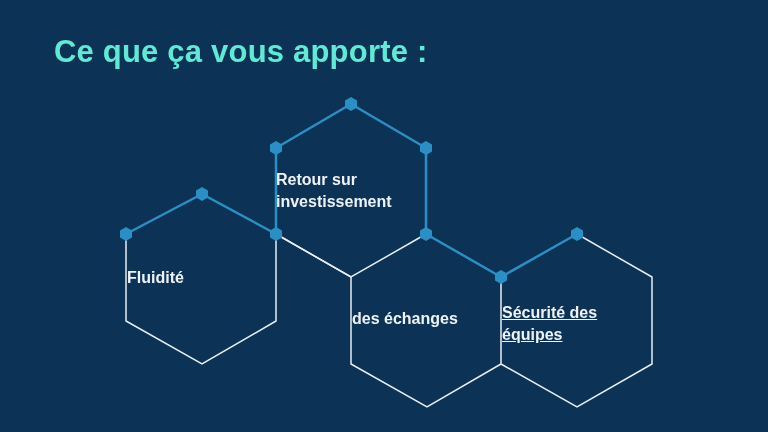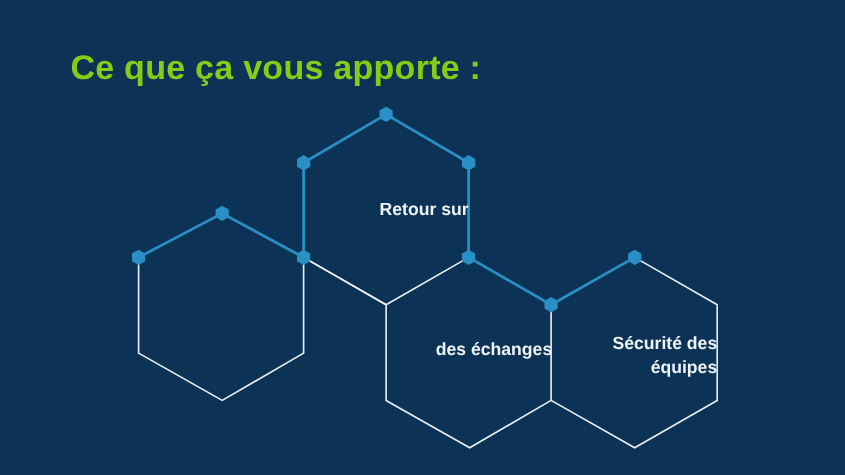--- a/index.html
+++ b/index.html
@@ -4,26 +4,26 @@
 <style>
   html, body { margin: 0; padding: 0; }
   body {
     width: 768px; height: 432px; overflow: hidden;
     background: #0c3356;
     font-family: "Liberation Sans", "DejaVu Sans", sans-serif;
     position: relative;
   }
   .title {
     position: absolute; left: 48px; top: 28px;
-    font-size: 31px; font-weight: bold; color: #84cc16;
-    letter-spacing: 0.2px; margin: 16px; white-space: nowrap;
+    font-size: 31px; font-weight: bold; color: #5eead4;
+    letter-spacing: 0.2px; margin: 6px; white-space: nowrap;
   }
   svg.diagram { position: absolute; left: 0; top: 0; }
   .label {
-    position: absolute; width: 150px; text-align: right;
+    position: absolute; width: 150px; text-align: left;
     color: #eef3f8; font-weight: bold; font-size: 16px; line-height: 22px;
     transform: translate(-50%, -50%);
   }
 </style>
 </head>
 <body>
 
 <h1 class="title">Ce que ça vous apporte :</h1>
 
 <svg class="diagram" width="768" height="432" viewBox="0 0 768 432">
@@ -53,25 +53,27 @@
     <polygon points="351,97 357,100.5 357,107.5 351,111 345,107.5 345,100.5"></polygon>
     <polygon points="426,141 432,144.5 432,151.5 426,155 420,151.5 420,144.5"></polygon>
     <polygon points="426,227 432,230.5 432,237.5 426,241 420,237.5 420,230.5"></polygon>
     <polygon points="501,270 507,273.5 507,280.5 501,284 495,280.5 495,273.5"></polygon>
     <polygon points="577,227 583,230.5 583,237.5 577,241 571,237.5 571,230.5"></polygon>
   </g>
 </svg>
 
 <div class="label" style="left:351px; top:191px;">
   <div>Retour sur</div>
+  <div>investissement</div>
 </div>
 
 <div class="label" style="left:202px; top:278px;">
+  <div>Fluidité</div>
 </div>
 
 <div class="label" style="left:427px; top:319px;">
   <div>des échanges</div>
 </div>
 
-<div class="label" style="left:577px; top:324px;">
+<div class="label" style="left:577px; top:324px;text-decoration:underline;">
   <div>Sécurité des</div>
   <div>équipes</div>
 </div>
 
 </body></html>

